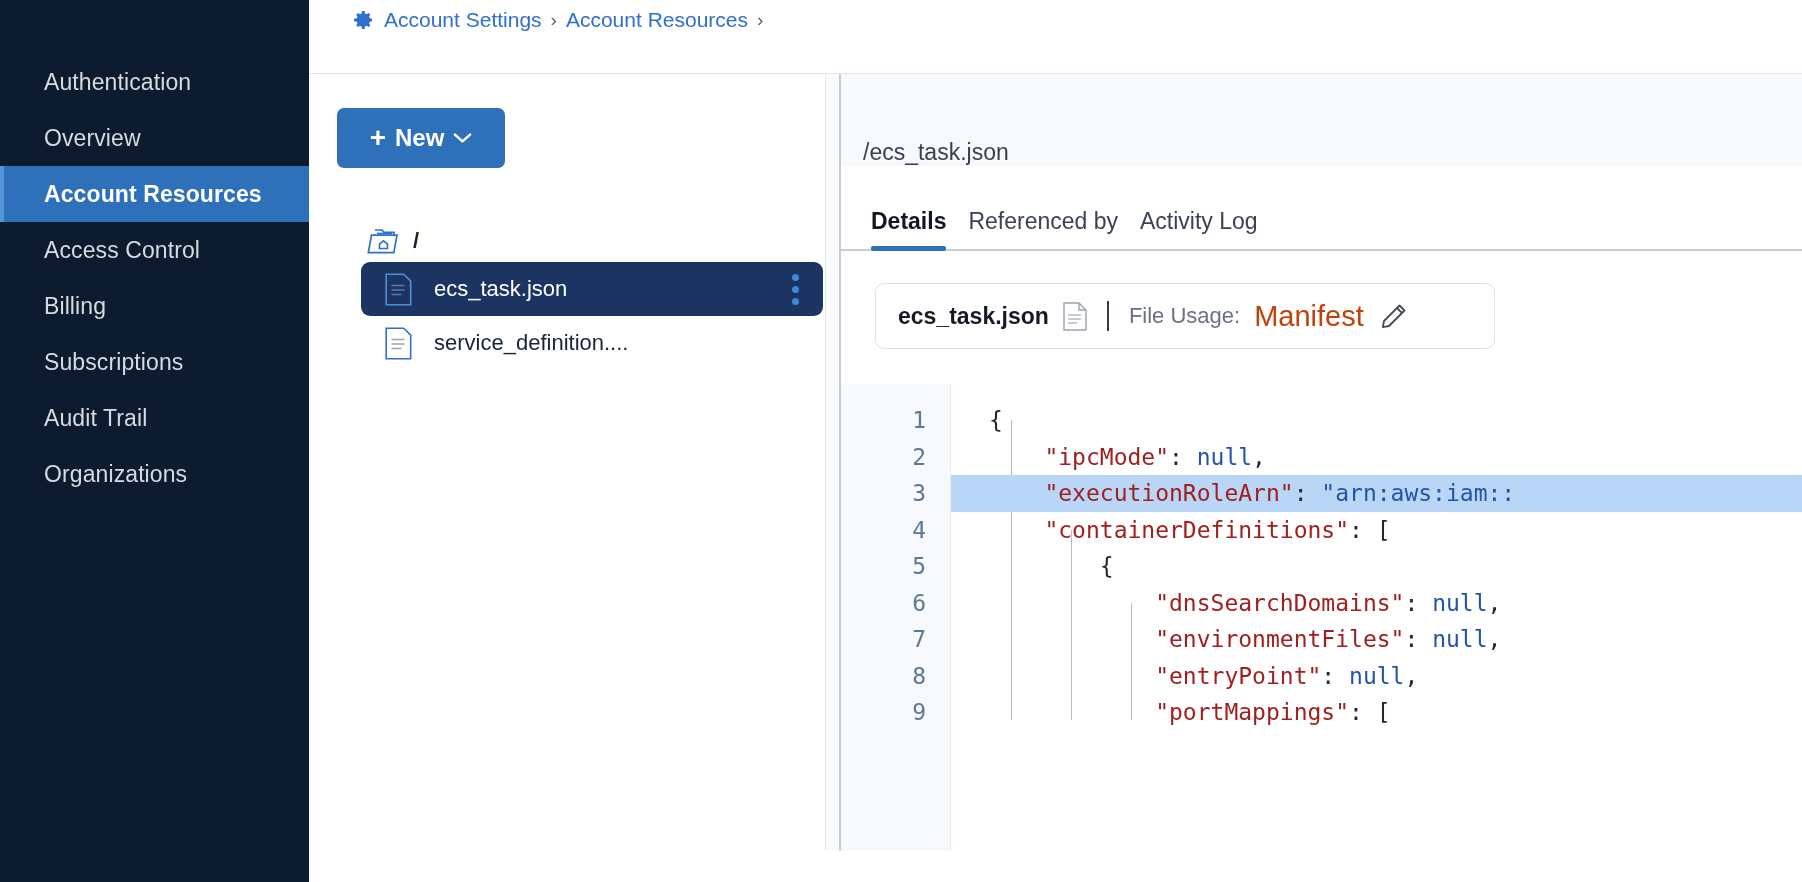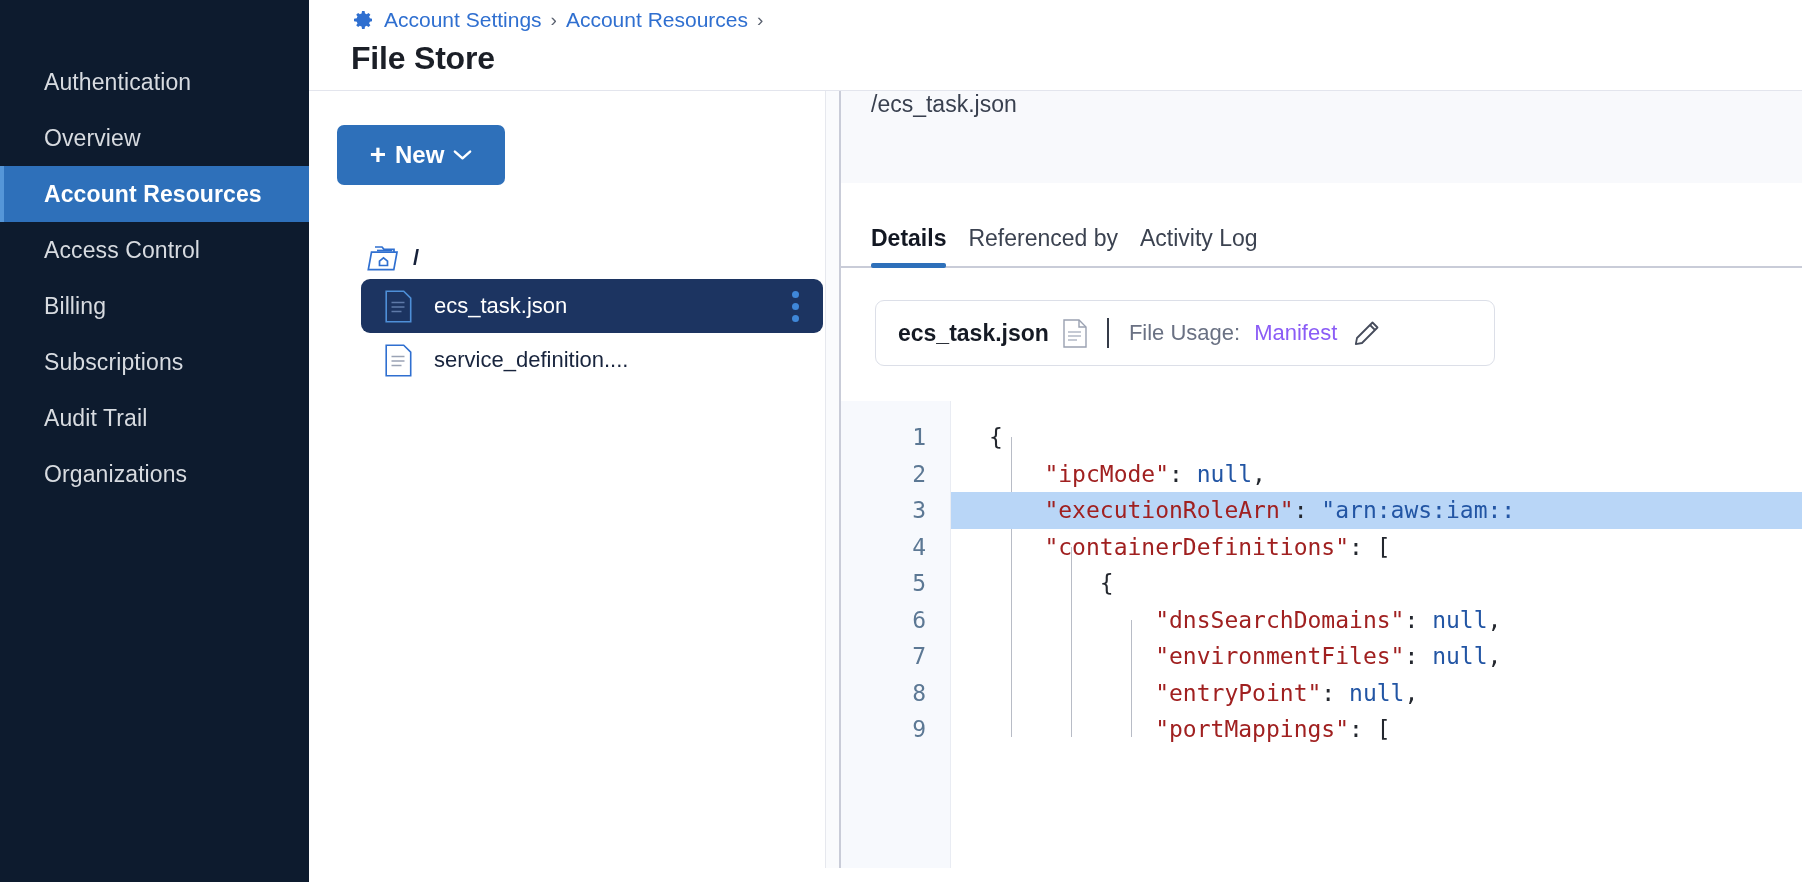--- a/index.html
+++ b/index.html
@@ -32,24 +32,25 @@
     background: #2e70ba;
     color: #ffffff;
     font-weight: 600;
     box-shadow: inset 4px 0 0 #5596d8;
   }
 
   
   .content { flex: 1 1 auto; height: 882px; position: relative; background: #fff; }
 
   .topbar {
-    height: 91px;
+    height: 74px;
     border-bottom: 1px solid #e3e5ed;
     padding-left: 42px;
     position: relative;
+    text-align: right;
   }
   .breadcrumb {
     display: flex; align-items: center;
     gap: 9px;
     padding-top: 8px;
     font-size: 21px;
   }
   .gear-icon { width: 24px; height: 24px; display:block; }
   .crumb-link { color: #2f6fd0; cursor: pointer; font-weight: 500; }
   .crumb-sep { color: #5b6270; font-size: 19px; }
@@ -119,22 +120,22 @@
     border-left: 1px solid #e6e8ee;
     border-right: 2px solid #c9ccd8;
     height: 777px;
   }
 
   
   .detail-panel { flex: 1 1 auto; position: relative; background: #fff; height: 777px; overflow: hidden; }
   .path-bar {
     height: 92px;
     background: #f8f9fc;
-    display: flex; align-items: flex-start;
-    padding-left: 30px;
+    display: flex; align-items: flex-end;
+    padding-left: 22px;
     font-size: 23px; color: #39404f;
   }
   .tabs {
     height: 85px;
     display: flex; align-items: flex-end;
     gap: 22px;
     padding-left: 30px;
     border-bottom: 2px solid #c9ccd8;
   }
   .tab {
@@ -159,21 +160,21 @@
     border-radius: 9px;
     display: flex; align-items: center;
     padding: 0 18px 0 22px;
     gap: 14px;
     background: #fff;
   }
   .usage-name { font-size: 23px; font-weight: bold; color: #151a24; white-space: nowrap; }
   .sheet-icon { width: 24px; height: 29px; display:block; }
   .vbar { width: 2px; height: 30px; background: #353b48; margin: 0 6px; }
   .usage-label { font-size: 22px; color: #6a7183; white-space: nowrap; }
-  .usage-value { font-size: 22px; color: #8b5cf6; white-space: nowrap; }
+  .usage-value { font-size: 29px; color: #c2410c; white-space: nowrap; }
   .pencil-icon { width: 31px; height: 31px; margin-left: auto; cursor: pointer; display:block; }
 
   
   .editor {
     position: absolute;
     left: 0; right: 0; top: 310px; bottom: 0;
     display: flex;
     background: #ffffff;
     overflow: hidden;
   }
@@ -253,21 +254,20 @@
           <svg class="gear-icon" viewBox="0 0 24 24" fill="#2f6fd0" aria-hidden="true">
             <path d="M12 8.2a3.8 3.8 0 100 7.6 3.8 3.8 0 000-7.6zm0 5.9a2.1 2.1 0 110-4.2 2.1 2.1 0 010 4.2z"></path>
             <path d="M21 13.3v-2.6l-2.2-.4a6.9 6.9 0 00-.7-1.7l1.3-1.8-1.9-1.9-1.8 1.3a6.9 6.9 0 00-1.7-.7L13.6 3h-2.6l-.4 2.5a6.9 6.9 0 00-1.7.7L7.1 4.9 5.2 6.8l1.3 1.8a6.9 6.9 0 00-.7 1.7L3 10.7v2.6l2.8.4c.16.6.4 1.16.7 1.7l-1.3 1.8 1.9 1.9 1.8-1.3c.54.3 1.1.54 1.7.7l.4 2.5h2.6l.4-2.5c.6-.16 1.16-.4 1.7-.7l1.8 1.3 1.9-1.9-1.3-1.8c.3-.54.54-1.1.7-1.7l2.2-.4z"></path>
           </svg>
         </span>
         <span class="crumb-link">Account Settings</span>
         <span class="crumb-sep">›</span>
         <span class="crumb-link">Account Resources</span>
         <span class="crumb-sep">›</span>
       </div>
-      <div class="page-title">File Store</div>
     </div>
 
     <div class="body-row">
 
       <div class="tree-panel">
         <button class="new-button">
           <span class="plus-glyph">+</span>
           <span>New</span>
           <span>
             <svg class="chev" viewBox="0 0 20 12" fill="none" stroke="#ffffff" stroke-width="2.6" stroke-linecap="round" stroke-linejoin="round">

